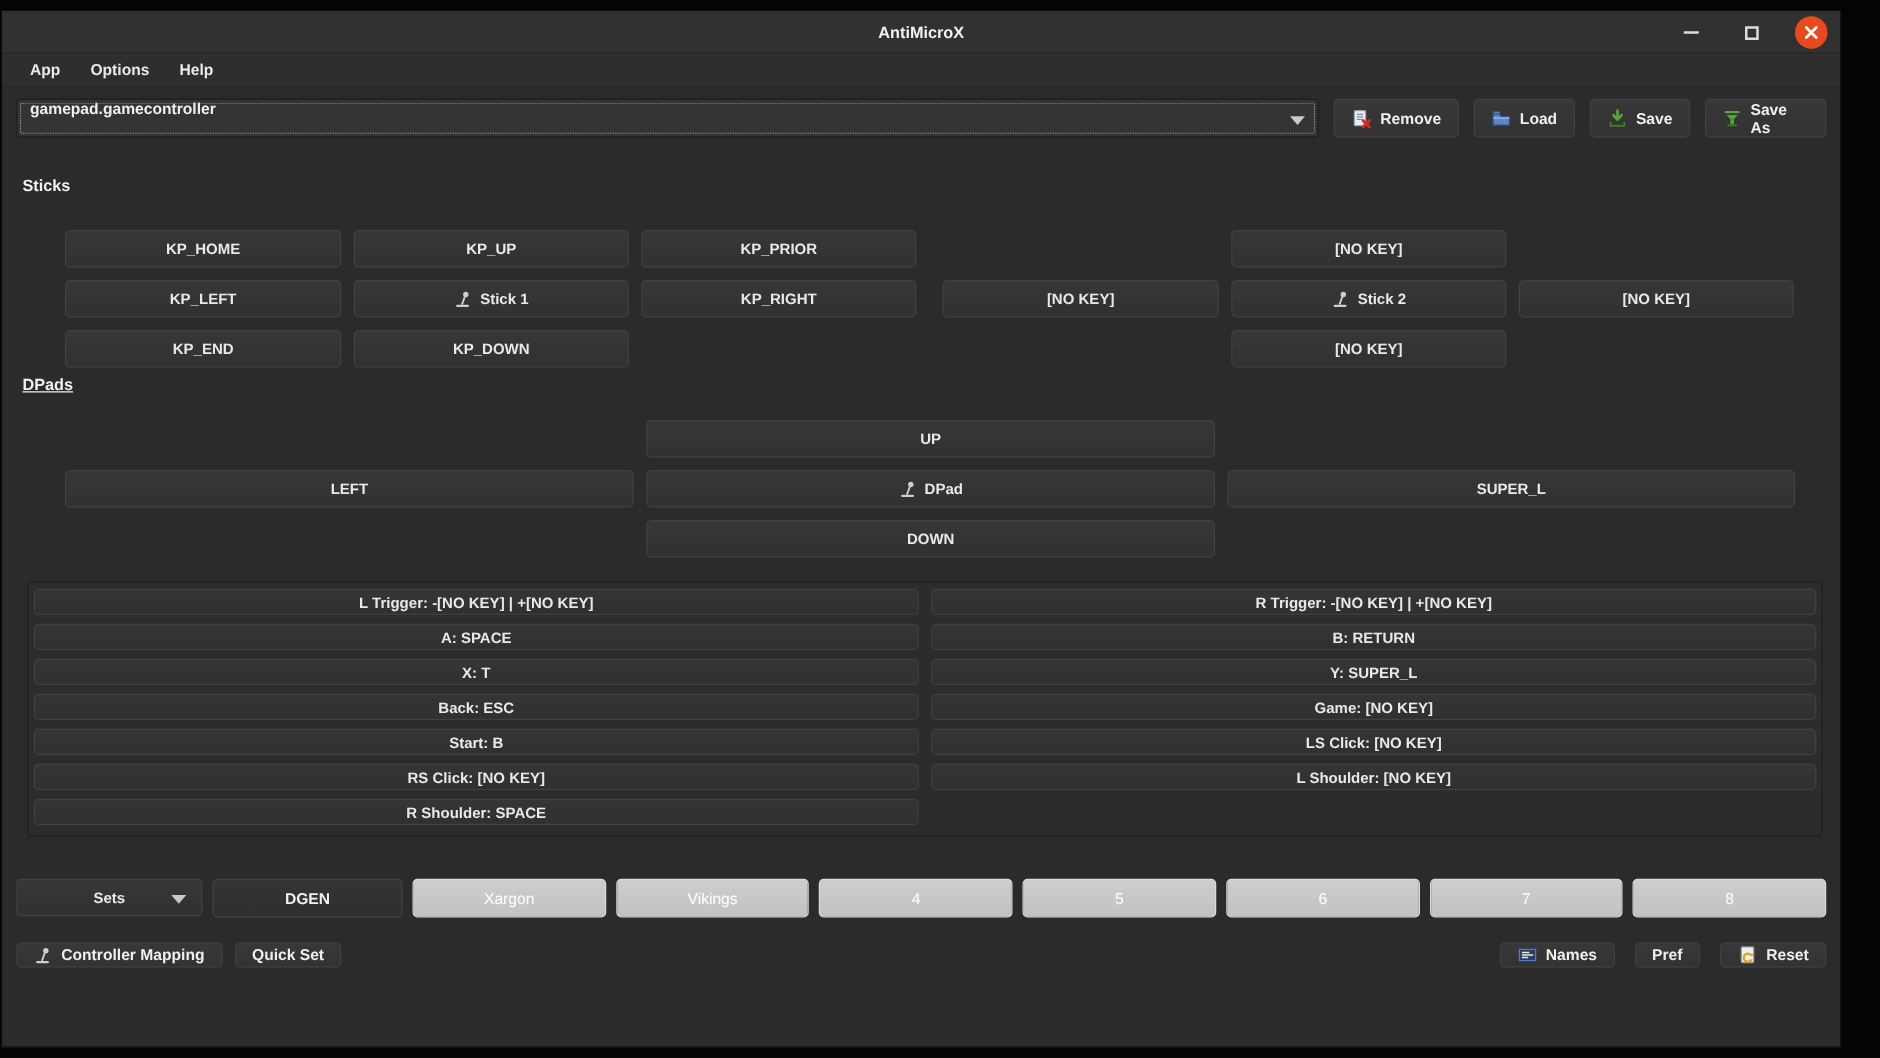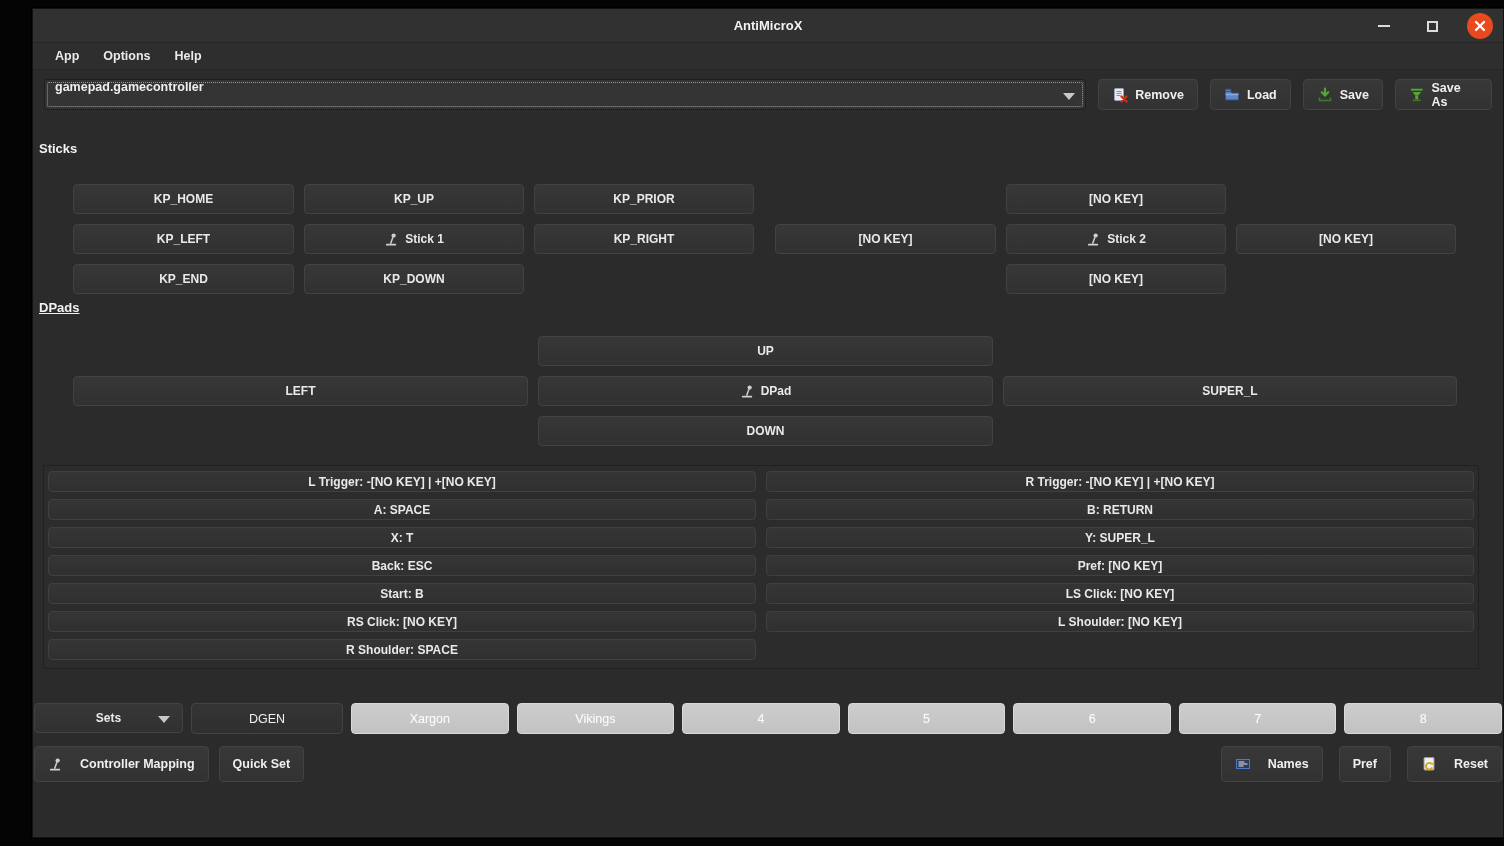--- a/index.html
+++ b/index.html
@@ -1,18 +1,18 @@
 <!DOCTYPE html>
 <html><head>
 <meta charset="utf-8">
 <style>
   * { margin:0; padding:0; box-sizing:border-box; }
   html,body { width:1504px; height:846px; background:#040404; overflow:hidden;
               font-family:"Liberation Sans","DejaVu Sans",sans-serif; }
-  .window { position:absolute; left:32px; top:8px; width:1472px; height:830px;
+  .window { position:absolute; left:1px; top:8px; width:1472px; height:830px;
             background:#2b2b2b; border:1px solid #121212; box-shadow:0 0 0 1px #000; }
 
   
   .titlebar { height:34px; background:#313131; border-bottom:1px solid #262626;
               display:flex; align-items:center; justify-content:center; position:relative; }
   .titlebar-text { color:#f2f2f2; font-size:13px; font-weight:700; }
   .win-controls { position:absolute; right:10px; top:0; height:34px; display:flex; align-items:center; gap:22px; }
   .wc { width:26px; height:26px; display:flex; align-items:center; justify-content:center; cursor:default; }
   .wc-min-glyph { width:12px; height:0; border-top:2px solid #dcdcdc; }
   .wc-max-glyph { width:11px; height:11px; border:2px solid #dcdcdc; }
@@ -38,21 +38,21 @@
   .combo-text { color:#f0f0f0; font-size:12.5px; font-weight:700; }
   .combo-arrow { position:absolute; right:10px; top:13px; width:0; height:0;
                  border-left:6px solid transparent; border-right:6px solid transparent; border-top:7px solid #c9c9c9; }
   .toolbar-spacer { flex:1; }
   .tb-btn { height:31px; display:flex; align-items:center; gap:7px; padding:0 13px; margin-left:12px;
             background:linear-gradient(#383838,#323232); border:1px solid #424242; border-radius:4px;
             color:#efefef; font-size:12.5px; font-weight:700; }
   .tb-btn svg { display:block; }
 
   
-  .content { padding:0 1px; }
+  .content { padding:0 11px; }
   .section-label { color:#f2f2f2; font-size:13px; font-weight:700; }
   .lbl-sticks { margin:31px 0 0 5px; }
   .lbl-dpads  { margin:6px 0 0 5px;text-decoration:underline; }
 
   .btn { background:linear-gradient(#373737,#313131); border:1px solid #424242; border-radius:4px;
          color:#e9e9e9; font-size:12px; font-weight:700; display:flex; align-items:center;
          justify-content:center; gap:6px; height:30px; }
   .btn svg { display:block; }
 
   .sticks-row { display:flex; gap:21px; margin:28px 0 0 39px; }
@@ -71,29 +71,29 @@
   .map-btn { height:21px; background:linear-gradient(#353535,#303030); border:1px solid #404040;
              border-radius:4px; color:#e9e9e9; font-size:12px; font-weight:700;
              display:flex; align-items:center; justify-content:center; }
 
   
   .sets-row { display:flex; gap:8px; margin-top:34px; height:31px; }
   .sets-dd { width:149px; position:relative; justify-content:center; }
   .sets-dd .dd-arrow { position:absolute; right:12px; top:12px; width:0; height:0;
         border-left:6px solid transparent; border-right:6px solid transparent; border-top:7px solid #c9c9c9; }
   .set-tab-dark { width:152px; height:31px; background:linear-gradient(#343434,#2f2f2f);
-                  border:1px solid #434343; border-radius:4px; color:#f0f0f0; font-size:12.5px; font-weight:400;
+                  border:1px solid #434343; border-radius:4px; color:#f0f0f0; font-size:12.5px; font-weight:700;
                   display:flex; align-items:center; justify-content:center; }
   .set-tab-light { flex:1; height:31px; background:linear-gradient(#cdcdcd,#c2c2c2);
                    border:1px solid #d9d9d9; border-radius:4px; color:#fbfbfb; font-size:12.5px; font-weight:400;
                    display:flex; align-items:center; justify-content:center; text-shadow:0 0 1px rgba(255,255,255,.4); }
 
   
   .footer { display:flex; align-items:center; margin-top:15px; height:30px; }
-  .ft-btn { height:36px; display:flex; align-items:center; gap:17px; padding:0 13px;
+  .ft-btn { height:20px; display:flex; align-items:center; gap:7px; padding:0 13px;
             background:linear-gradient(#383838,#323232); border:1px solid #424242; border-radius:4px;
             color:#efefef; font-size:12.5px; font-weight:700; }
   .ft-left { display:flex; gap:10px; }
   .ft-spacer { flex:1; }
   .ft-right { display:flex; gap:16px; }
 </style>
 </head>
 <body>
 
 <div class="window">
@@ -222,21 +222,21 @@
         <div class="map-btn">X: T</div>
         <div class="map-btn">Back: ESC</div>
         <div class="map-btn">Start: B</div>
         <div class="map-btn">RS Click: [NO KEY]</div>
         <div class="map-btn">R Shoulder: SPACE</div>
       </div>
       <div class="map-col">
         <div class="map-btn">R Trigger: -[NO KEY] | +[NO KEY]</div>
         <div class="map-btn">B: RETURN</div>
         <div class="map-btn">Y: SUPER_L</div>
-        <div class="map-btn">Pref: [NO KEY]</div>
+        <div class="map-btn">Game: [NO KEY]</div>
         <div class="map-btn">LS Click: [NO KEY]</div>
         <div class="map-btn">L Shoulder: [NO KEY]</div>
       </div>
     </div>
 
     <div class="sets-row">
       <div class="btn sets-dd">
         <span>Sets</span>
         <span class="dd-arrow"></span>
       </div>

